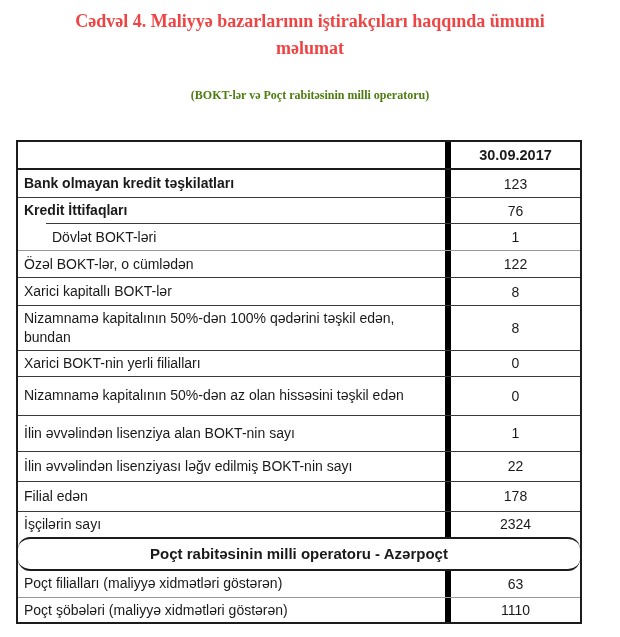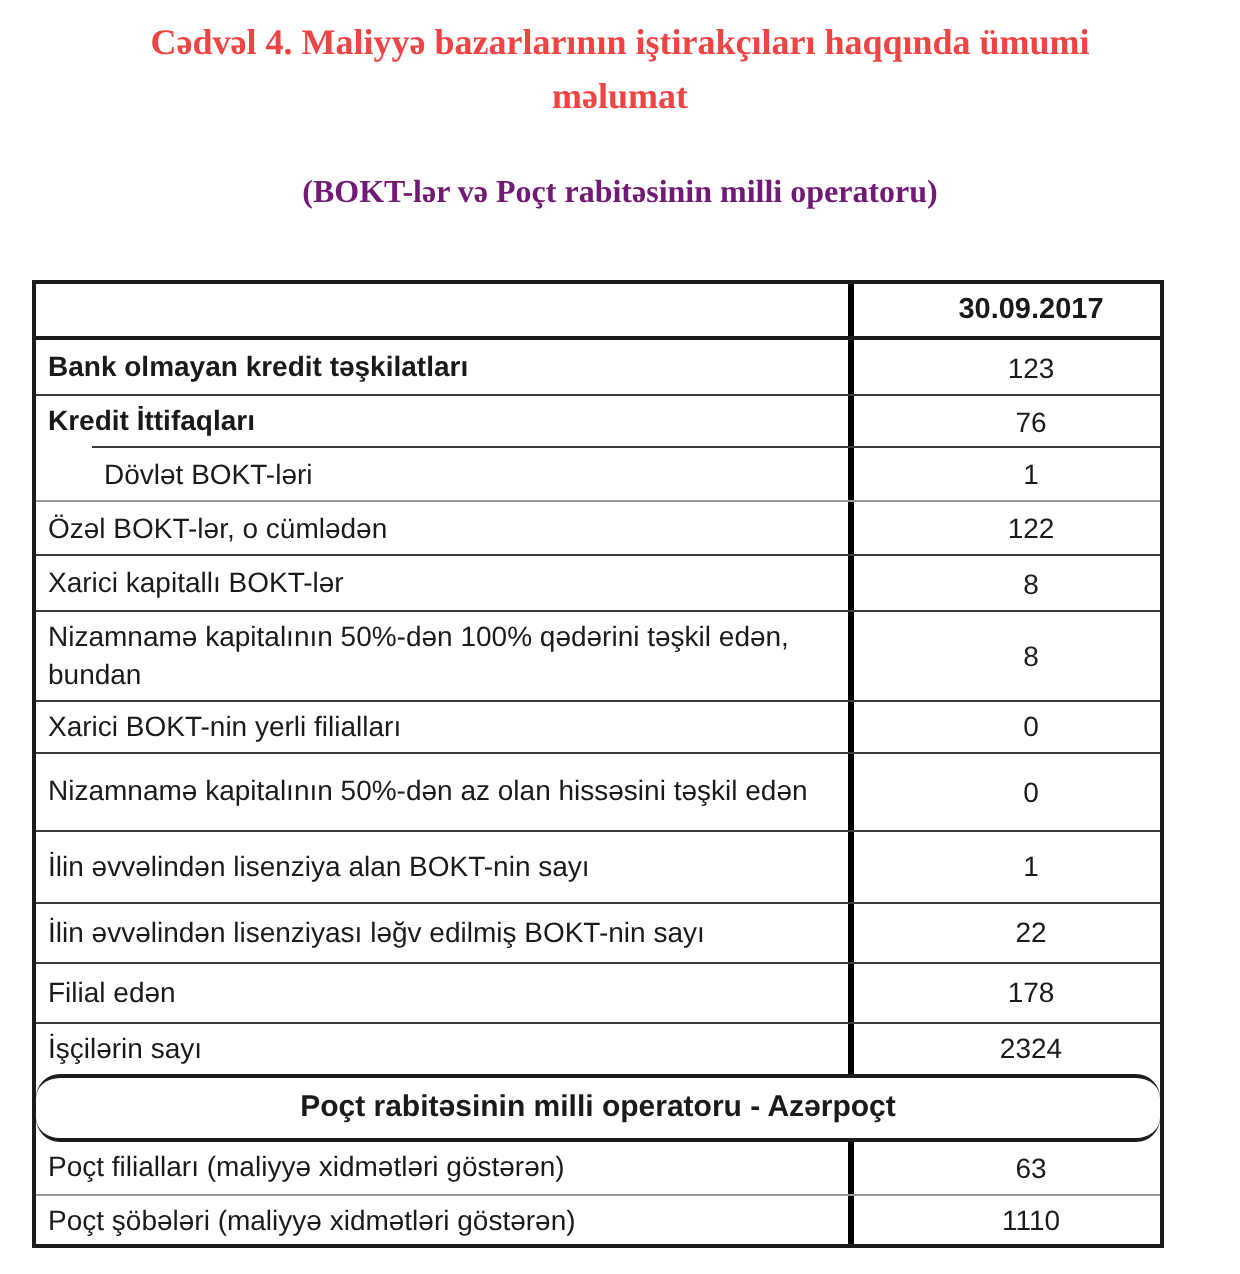--- a/index.html
+++ b/index.html
@@ -16,22 +16,22 @@
     font-weight: bold;
     font-size: 18px;
     line-height: 1.5;
     color: #ef4444;
     max-width: 515px;
     margin: 8px auto 0 auto;
   }
   .doc-subtitle {
     font-family: "Liberation Serif", "DejaVu Serif", serif;
     font-weight: bold;
-    font-size: 16px;
-    color: #701a75;
+    font-size: 12px;
+    color: #4d7c0f;
     margin-top: 26px;
   }
   .tbl {
     position: absolute;
     left: 16px; top: 140px;
     width: 562px;
     border: 2px solid #1c1c1c;
     background: #ffffff;
   }
   .row { display: flex; align-items: stretch; }
@@ -51,24 +51,23 @@
   .row.light-top { border-top-color: #9a9a9a; }
   .lbl {
     flex: 1 1 auto;
     display: flex; align-items: center;
     padding: 3px 8px 3px 6px;
     font-size: 14px;
     line-height: 1.35;
   }
   .val {
     flex: 0 0 129px;
-    border-left: 3px solid #000000;
+    border-left: 6px solid #000000;
     display: flex; align-items: center; justify-content: center;
     font-size: 14px;
-    padding-left: 24px;
   }
   .row.bold .lbl { font-weight: bold; }
   .row.header .val { font-weight: bold; font-size: 14.5px; }
   
   .h-header { min-height: 26px; }
   .h1 { min-height: 27px; } .h2 { min-height: 25px; } .h3 { min-height: 26px; margin-left: 28px; }
   .h4 { min-height: 26px; } .h5 { min-height: 27px; } .h6 { min-height: 39px; }
   .h7 { min-height: 22px; } .h8 { min-height: 38px; } .h9 { min-height: 35px; }
   .h10 { min-height: 29px; } .h11 { min-height: 29px; } .h12 { min-height: 20px; }
   .hsec { min-height: 30px; }

